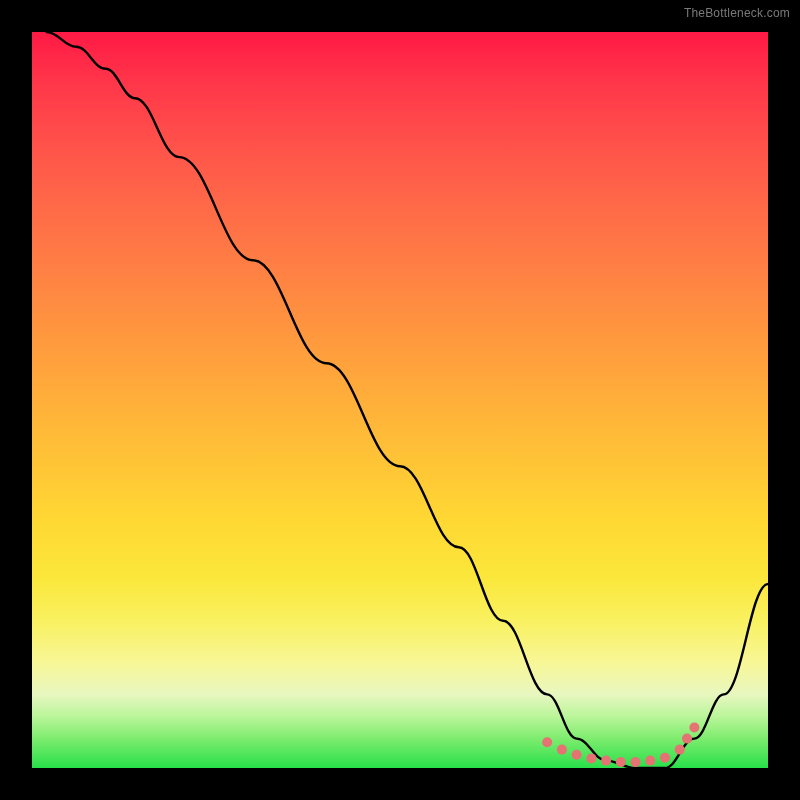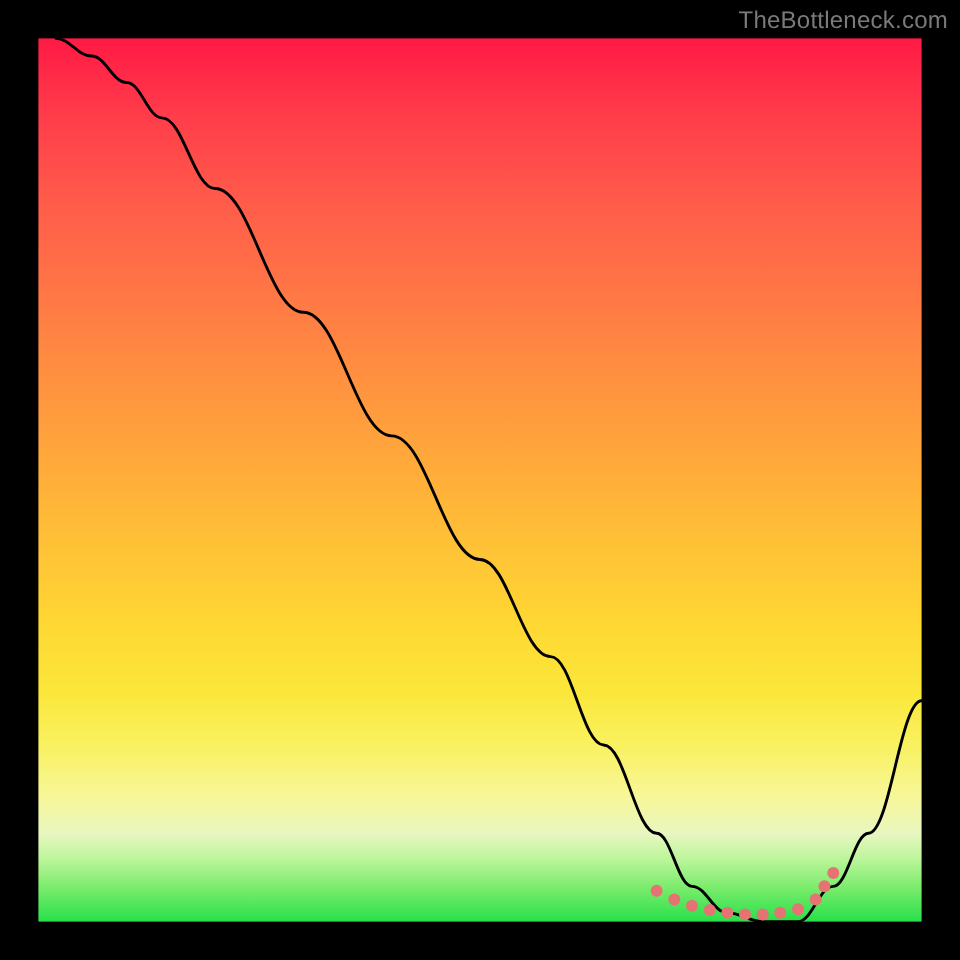--- a/index.html
+++ b/index.html
@@ -49,21 +49,21 @@
     top: 0;
     width: 736px;
     height: 736px;
     overflow: visible;
   }
   .watermark {
     position: absolute;
     top: 6px;
     right: 10px;
     color: #7a7a7a;
-    font-size: 20px;
+    font-size: 12px;
     letter-spacing: 0.2px;
     user-select: none;
   }
 </style>
 </head>
 <body>
 
 <div class="frame">
 
   <div class="watermark">TheBottleneck.com</div>

